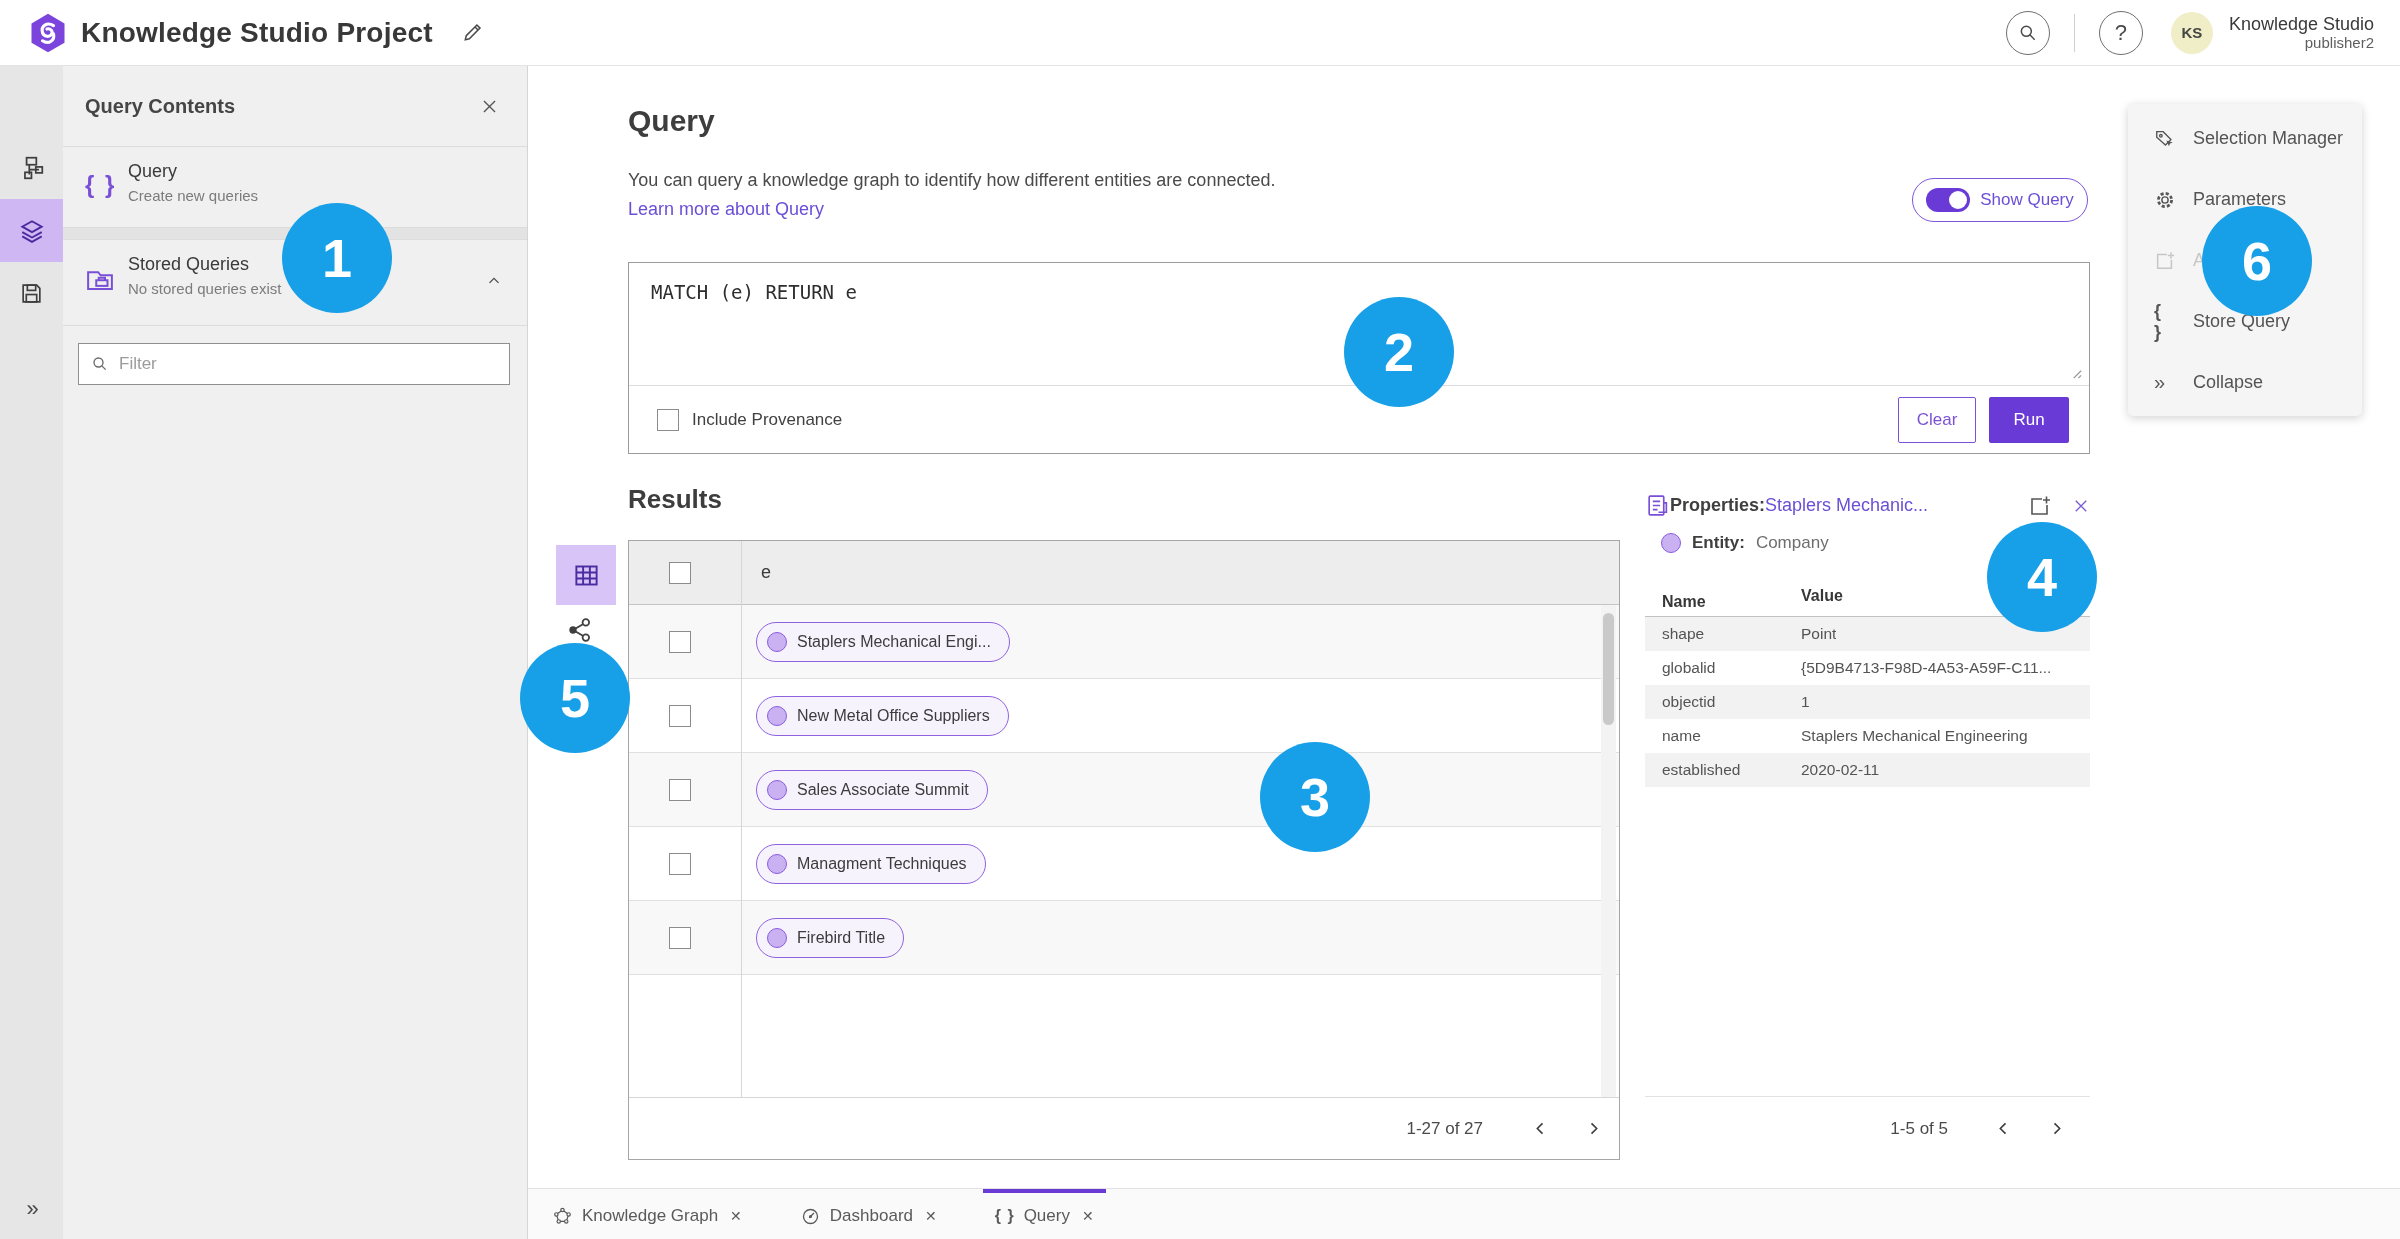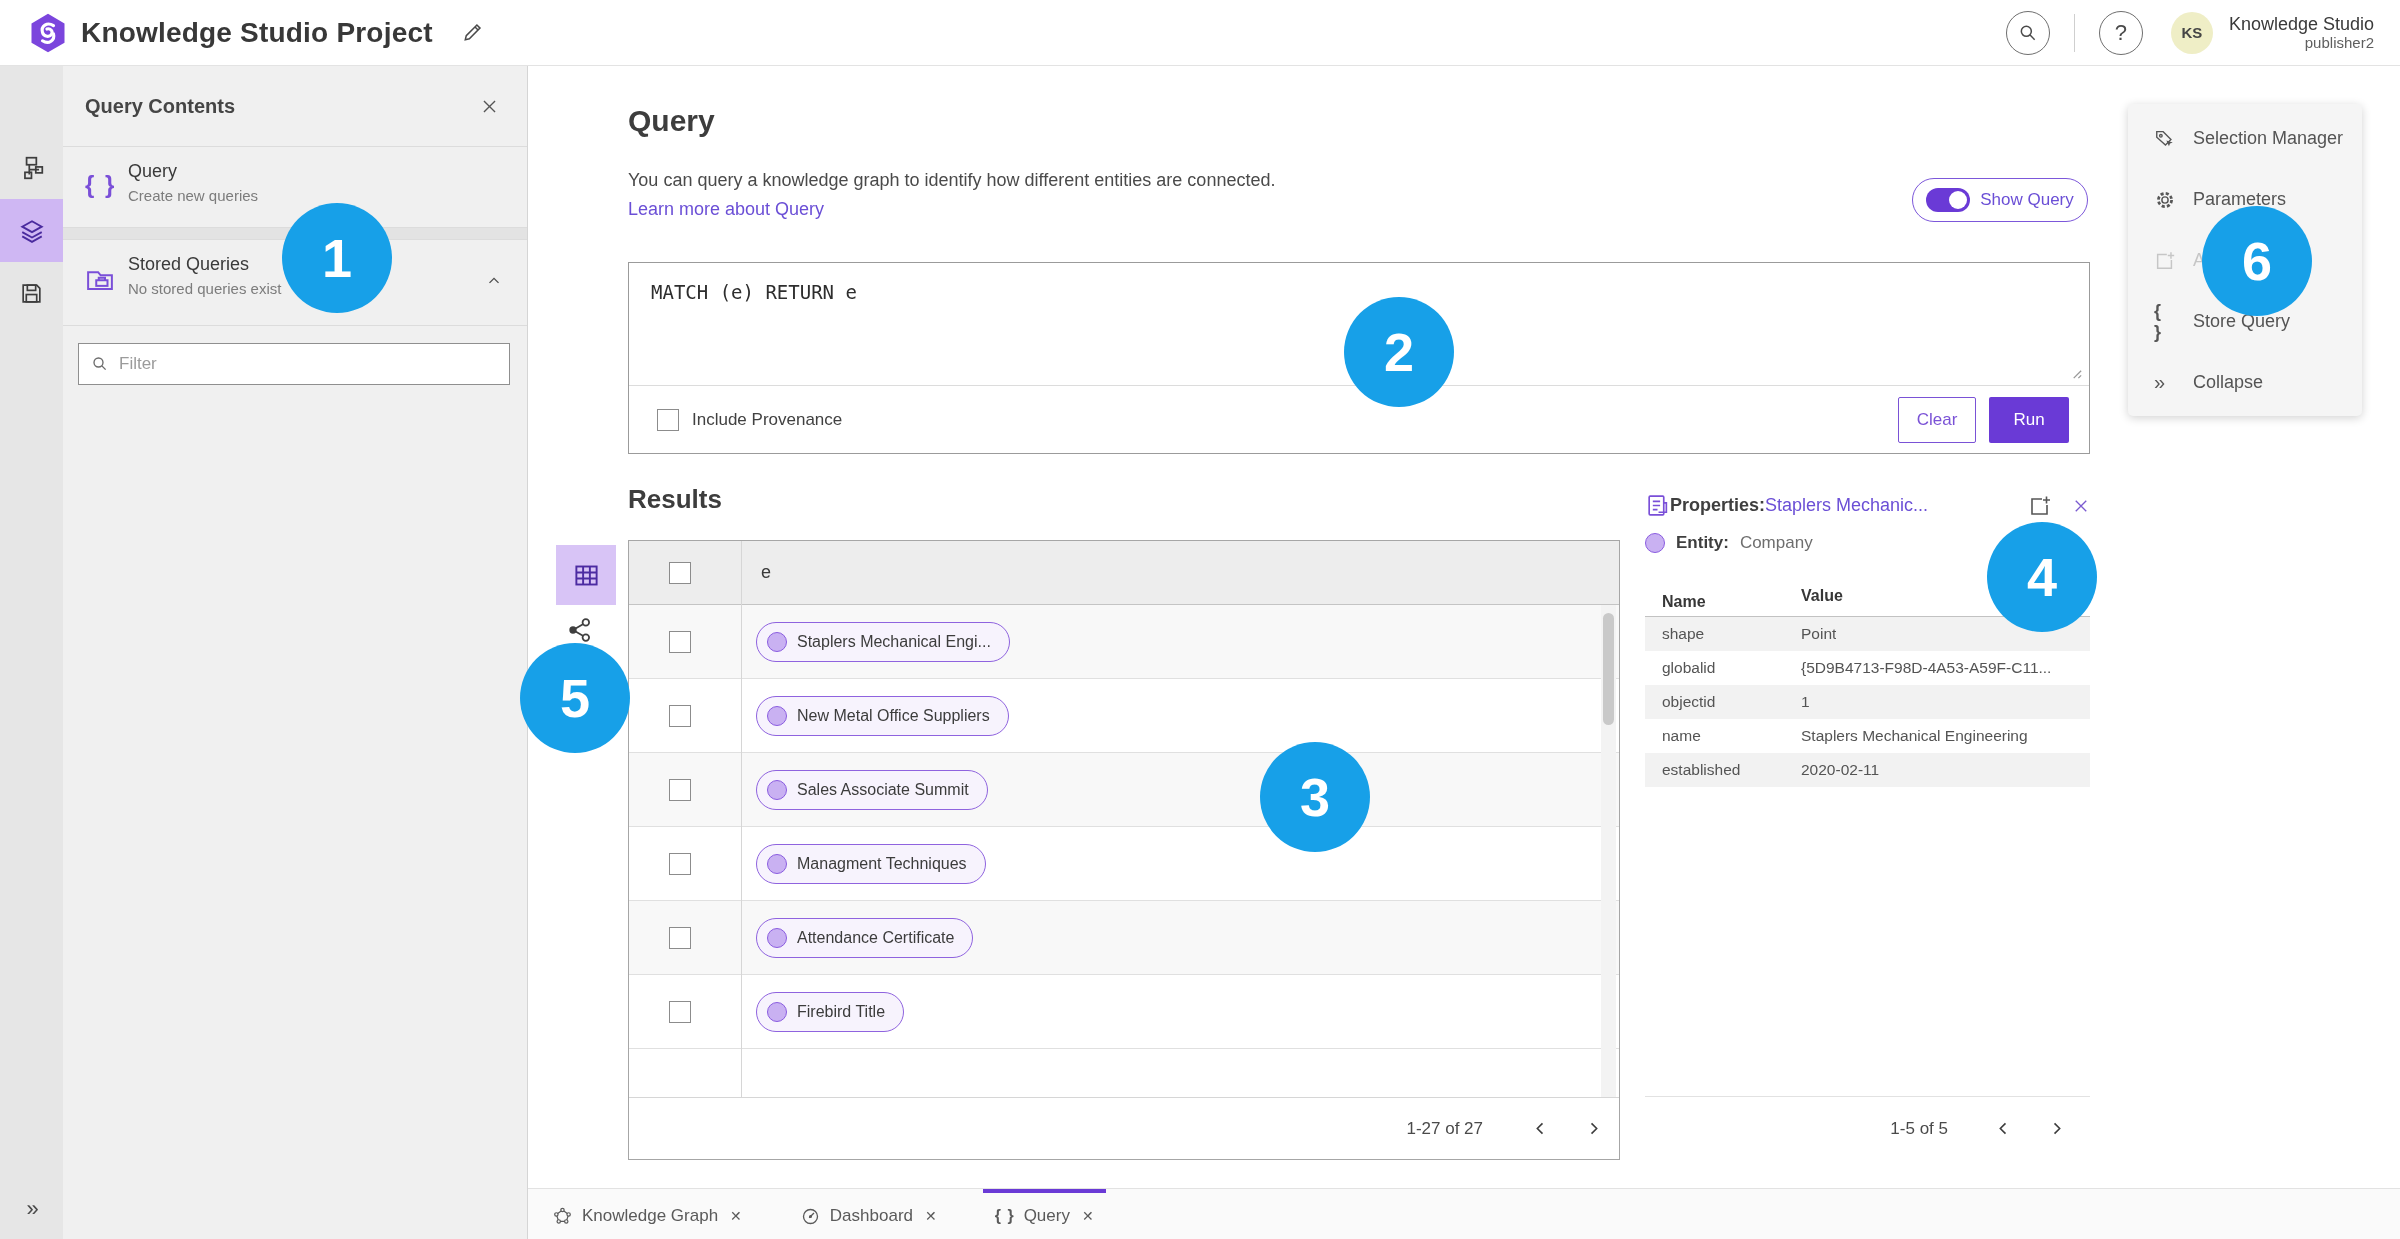--- a/index.html
+++ b/index.html
@@ -88,21 +88,21 @@
   .r-foot .pg-btn:last-of-type { margin-left:26px; }
 
   
   .props { position:absolute; left:1645px; top:493px; width:445px; height:667px; }
   .props-head { display:flex; align-items:center; }
   .props-label { font-size:18px; font-weight:bold; color:#3f3f3f; }
   .props-link { font-size:18px; color:#6b4fd6; cursor:pointer; white-space:nowrap; }
   .props-actions { margin-left:auto; display:flex; align-items:center; gap:20px; }
   .props-add { color:#555; cursor:pointer; }
   .props-close { color:#7a5ad0; cursor:pointer; }
-  .entity-row { margin-top:15px; display:flex; align-items:center; gap:11px; }
+  .entity-row { margin-top:15px; display:flex; align-items:center; gap:11px;margin-left:16px; }
   .entity-dot { width:20px; height:20px; border-radius:50%; background:#c9b1f2; border:1.5px solid #8a5ce0; }
   .entity-label { font-size:17px; font-weight:bold; color:#3f3f3f; }
   .entity-value { font-size:17px; color:#6e6e6e; }
   .props-table { margin-top:34px; width:445px; }
   .pt-head { display:flex; height:30px; border-bottom:1px solid #c2c2c2; }
   .pt-head div { font-size:16px; font-weight:bold; color:#373737; }
   .pt-row { display:flex; height:34px; align-items:center; }
   .pt-row:nth-child(even) { background:#f2f2f2; }
   .pt-name { width:156px; padding-left:17px; font-size:15.5px; color:#545454; flex:none; }
   .pt-head .pt-name { padding-top:6px; }
@@ -315,27 +315,20 @@
       <span class="cb"></span>
       <span class="pill">
           <span class="pill-dot"></span>
           <span class="pill-label">Managment Techniques</span>
         </span>
     </div>
     <div class="r-row">
       <span class="cb"></span>
       <span class="pill">
           <span class="pill-dot"></span>
-          <span class="pill-label">Attendance Certificate</span>
-        </span>
-    </div>
-    <div class="r-row">
-      <span class="cb"></span>
-      <span class="pill">
-          <span class="pill-dot"></span>
           <span class="pill-label">Firebird Title</span>
         </span>
     </div>
   </div>
   <div class="scroll-track">
       <span class="scroll-thumb"></span>
     </div>
   <div class="r-foot">
     <span class="pg-text">1-27 of 27</span>
     <button class="pg-btn">

